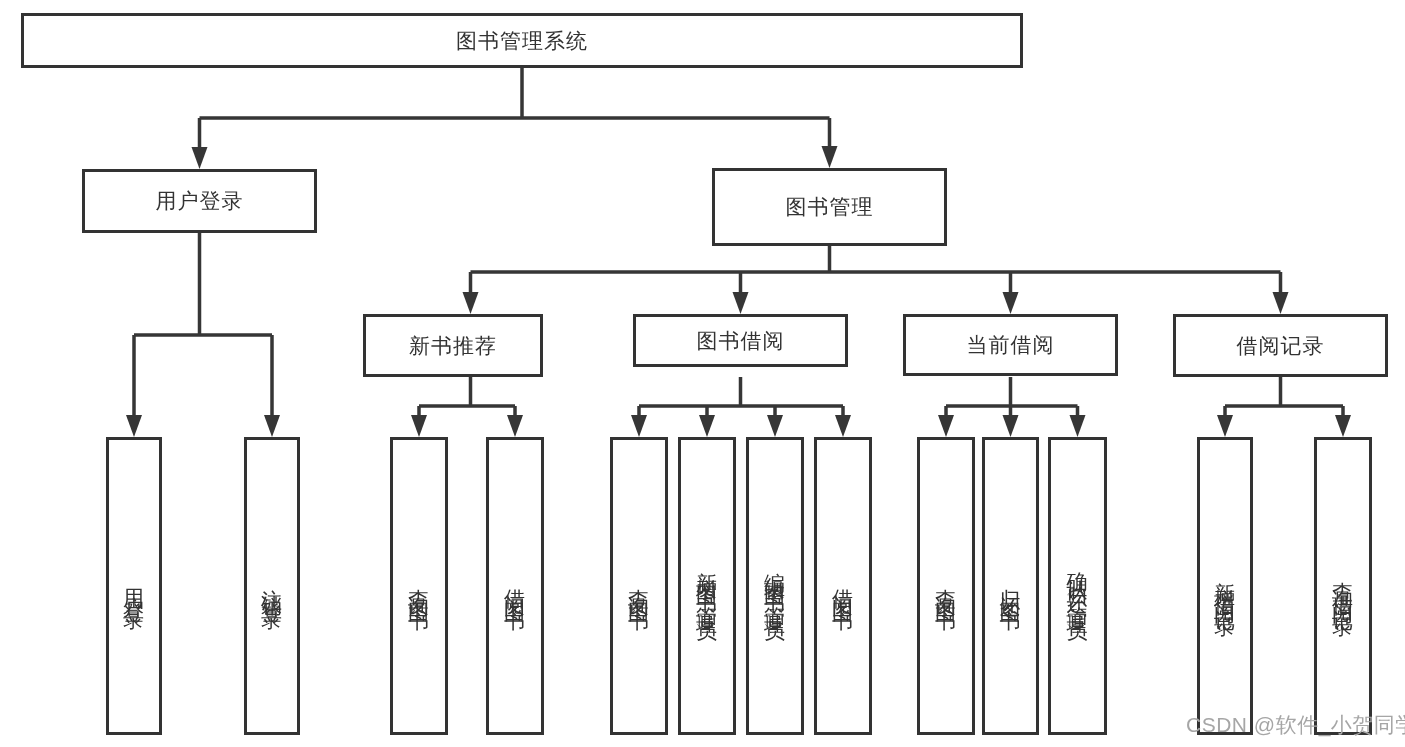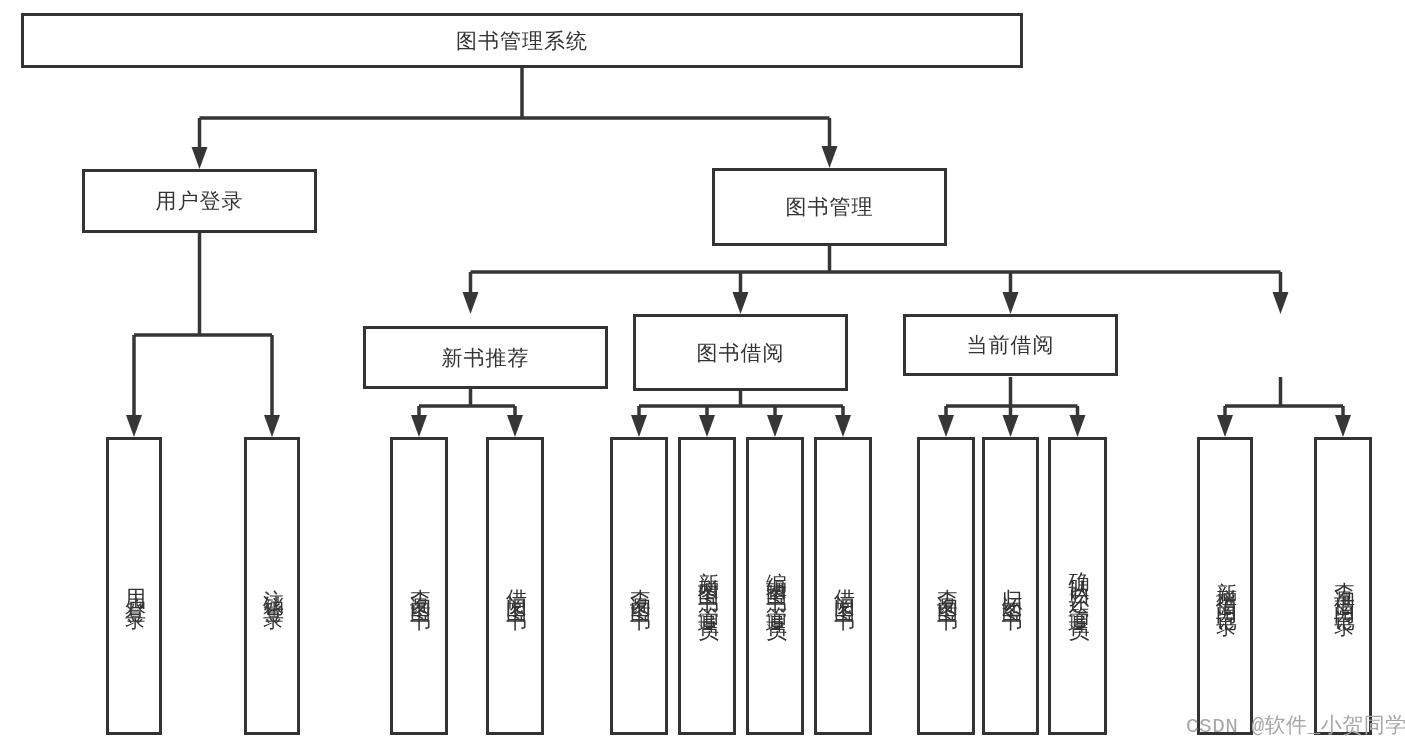--- a/index.html
+++ b/index.html
@@ -1,20 +1,20 @@
 <!DOCTYPE html>
 <html><head>
 <meta charset="utf-8">
 <style>
   html,body{margin:0;padding:0;background:#ffffff;}
   #canvas{
     position:relative;
     width:1405px;height:747px;
     background:#ffffff;
-    font-family:Liberation Mono, monospace;
+    font-family:Liberation Sans, sans-serif;
     overflow:hidden;
   }
   #wires{position:absolute;left:0;top:0;z-index:1;}
   #wires path{stroke:#363636;stroke-width:3.5;fill:none;}
   #wires polygon{fill:#363636;stroke:none;}
   .box{
     position:absolute;
     box-sizing:border-box;
     background:#ffffff;
     border:3px solid #333333;
@@ -103,28 +103,31 @@
     <span>图书管理系统</span>
   </div>
 
   <div class="box h" style="left:82px;top:169px;width:235px;height:64px">
     <span>用户登录</span>
   </div>
   <div class="box h" style="left:712px;top:168px;width:235px;height:78px">
     <span>图书管理</span>
   </div>
 
-  <div class="box h" style="left:363px;top:326px;width:245px;height:63px">
+  <div class="box h" style="left:363px;top:314px;width:180px;height:63px">
     <span>新书推荐</span>
   </div>
-  <div class="box h" style="left:633px;top:314px;width:215px;height:77px">
+  <div class="box h" style="left:633px;top:314px;width:215px;height:53px">
     <span>图书借阅</span>
   </div>
   <div class="box h" style="left:903px;top:314px;width:215px;height:62px">
     <span>当前借阅</span>
+  </div>
+  <div class="box h" style="left:1173px;top:314px;width:215px;height:63px">
+    <span>借阅记录</span>
   </div>
 
   <div class="box v" style="left:106px;top:437px;width:56px;height:298px">
     <span>用户登录</span>
   </div>
   <div class="box v" style="left:244px;top:437px;width:56px;height:298px">
     <span>注销登录</span>
   </div>
 
   <div class="box v" style="left:390px;top:437px;width:58px;height:298px">

